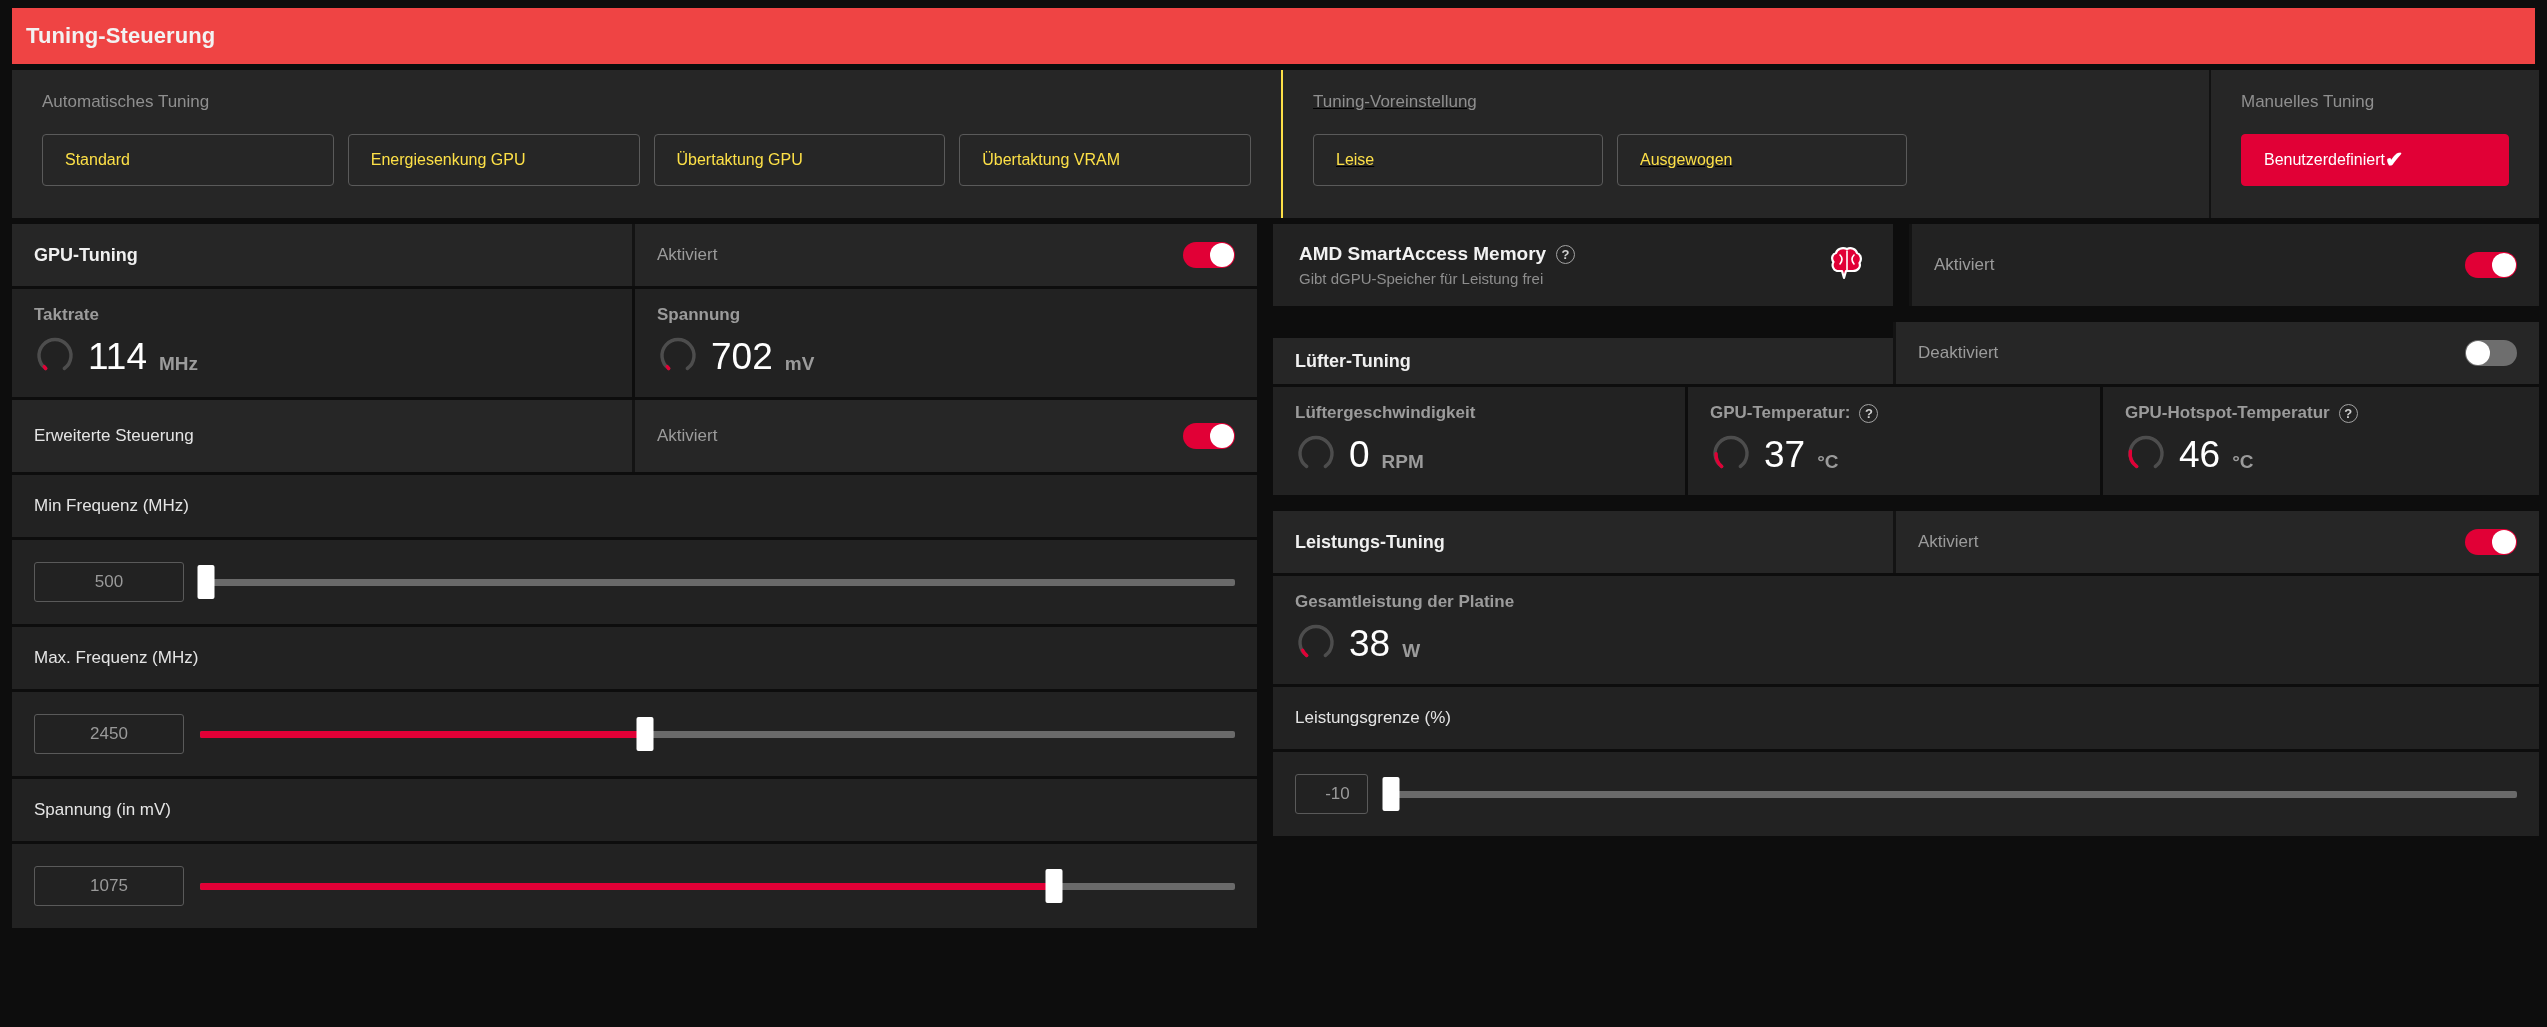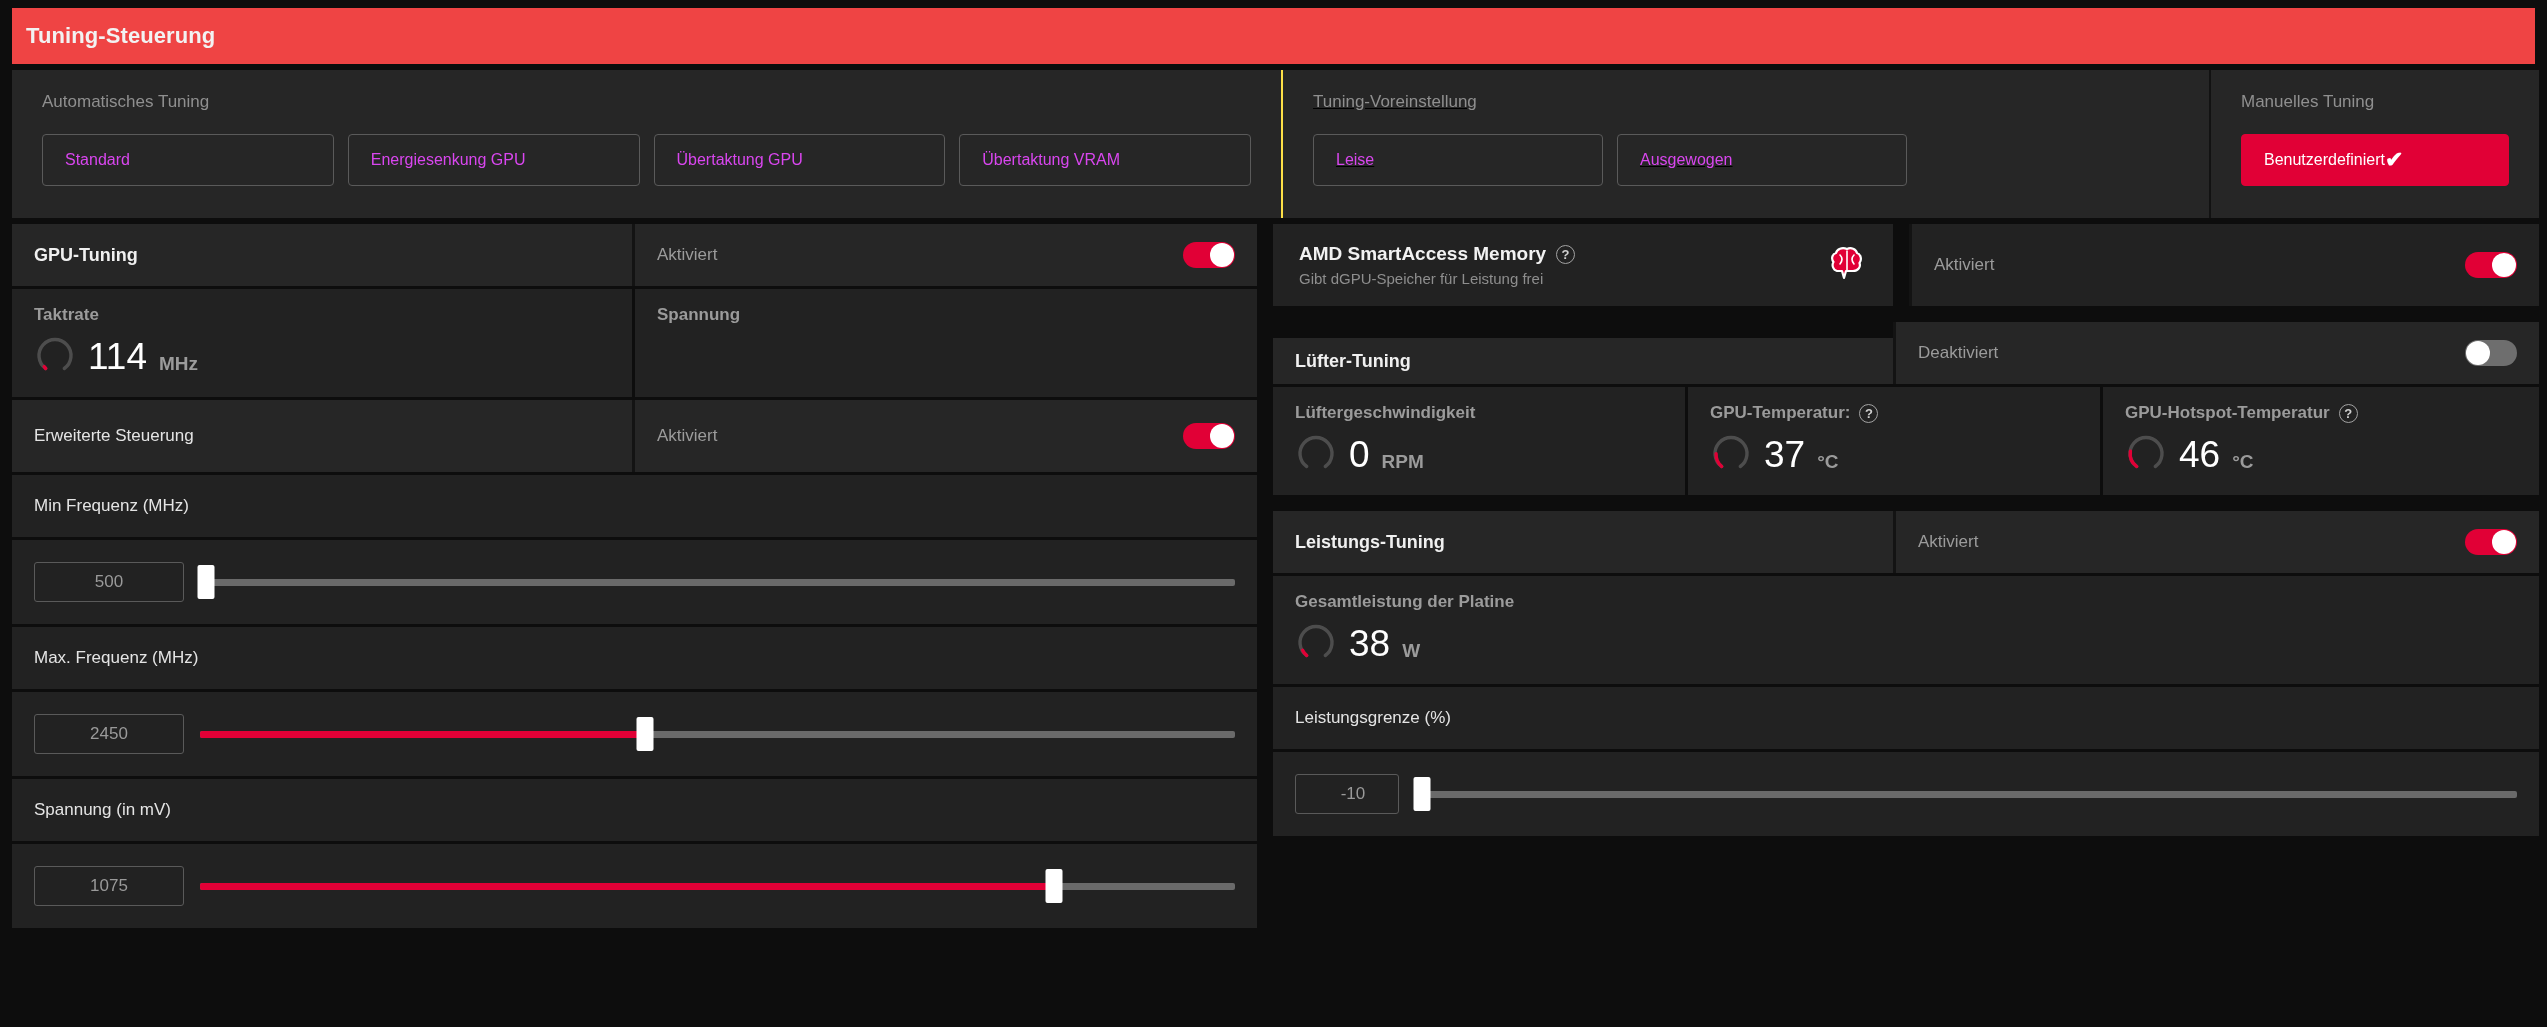--- a/index.html
+++ b/index.html
@@ -59,21 +59,21 @@
     margin-bottom: 22px;
     white-space: nowrap;
   }
   .preset-row { display: flex; gap: 14px; }
 
   .preset-btn {
     height: 52px;
     border: 1px solid #5a5a5a;
     border-radius: 4px;
     background: transparent;
-    color: #d946ef;
+    color: #fde047;
     font-size: 16px;
     font-family: "Liberation Sans", sans-serif;
     display: flex;
     align-items: center;
     padding: 6px 22px;
     cursor: pointer;
     white-space: nowrap;
   }
   .preset-btn.w1 { width: 296px; }
   .preset-btn.presetw { width: 290px; }
@@ -368,20 +368,30 @@
                 <path d="M 11.7 35.5 A 16 16 0 1 1 30.3 35.5" fill="none" stroke="#4d4d4d" stroke-width="3.4" stroke-linecap="round"></path>
                 <path d="M 11.7 35.5 A 16 16 0 0 1 10.2 33.6" fill="none" stroke="#e10036" stroke-width="3.4" stroke-linecap="round"></path>
               </svg>
             </span>
             <span class="num">114</span>
             <span class="unit">MHz</span>
           </div>
         </div>
         <div class="metric" style="flex:1;">
           <div class="metric-label">Spannung</div>
+          <div class="metric-value">
+            <span class="gauge">
+              <svg width="42" height="42" viewBox="0 0 42 42">
+                <path d="M 11.7 35.5 A 16 16 0 1 1 30.3 35.5" fill="none" stroke="#4d4d4d" stroke-width="3.4" stroke-linecap="round"></path>
+                <path d="M 11.7 35.5 A 16 16 0 0 1 10.2 33.6" fill="none" stroke="#e10036" stroke-width="3.4" stroke-linecap="round"></path>
+              </svg>
+            </span>
+            <span class="num">702</span>
+            <span class="unit">mV</span>
+          </div>
         </div>
       </div>
 
       <div class="sec-head" style="height:72px;">
         <div class="sec-head-title" style="width:620px;font-weight:normal;font-size:17px;color:#e4e4e4;">Erweiterte Steuerung</div>
         <div class="sec-head-toggle" style="flex:1;">
           <span class="sec-state">Aktiviert</span>
           <div class="switch on">
               <div class="knob"></div>
             </div>
@@ -528,21 +538,21 @@
                 </svg>
               </span>
               <span class="num">38</span>
               <span class="unit">W</span>
             </div>
           </div>
         </div>
 
         <div class="slider-label-row">Leistungsgrenze (%)</div>
         <div class="slider-row">
-          <div class="slider-value-box" style="width:104px;padding-left:12px;">-10</div>
+          <div class="slider-value-box" style="width:73px;padding-left:12px;">-10</div>
           <div class="track-wrap">
             <div class="track"></div>
             <div class="track-fill" style="width:0%;"></div>
             <div class="thumb" style="left:0.6%;"></div>
           </div>
         </div>
       </div>
 
     </div>
   </div>

